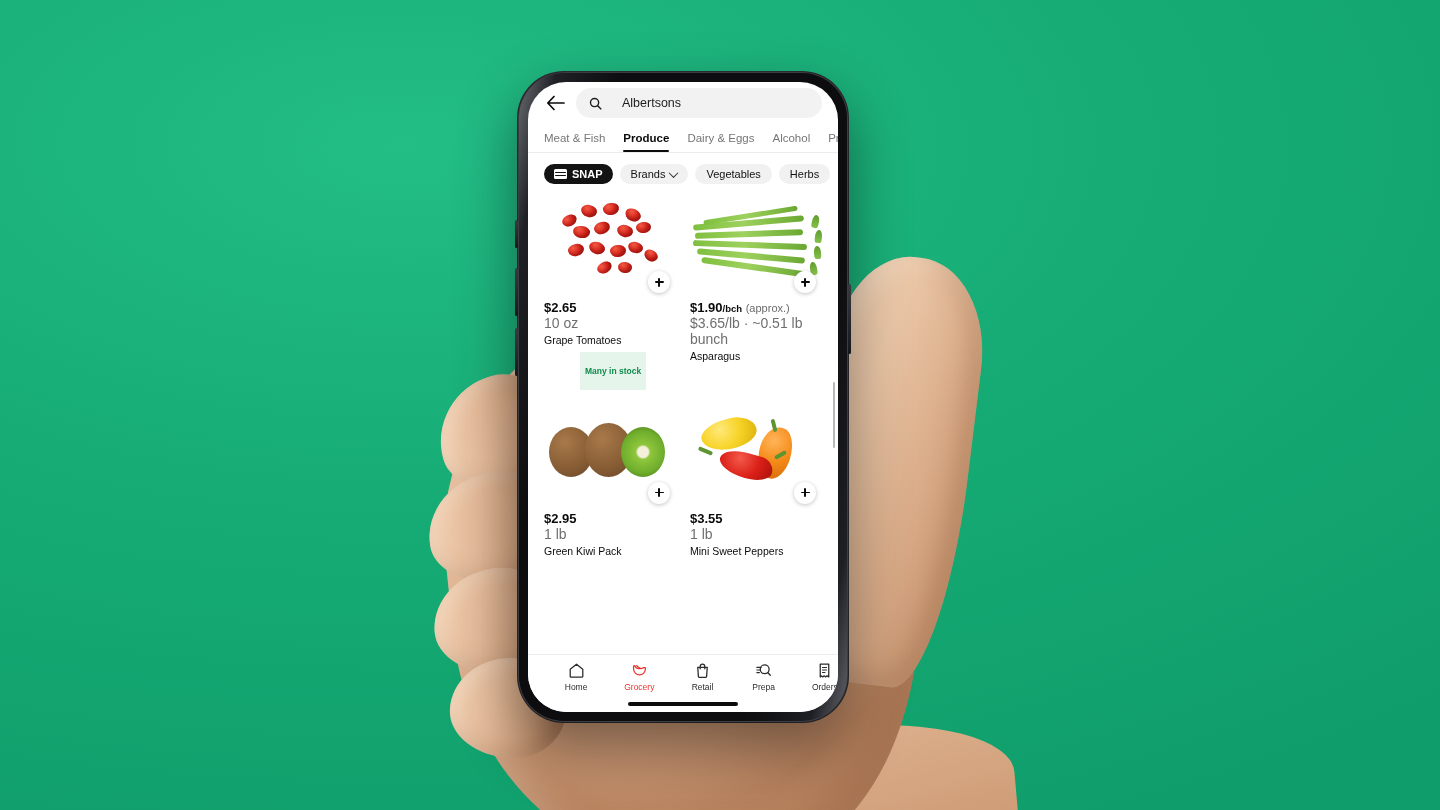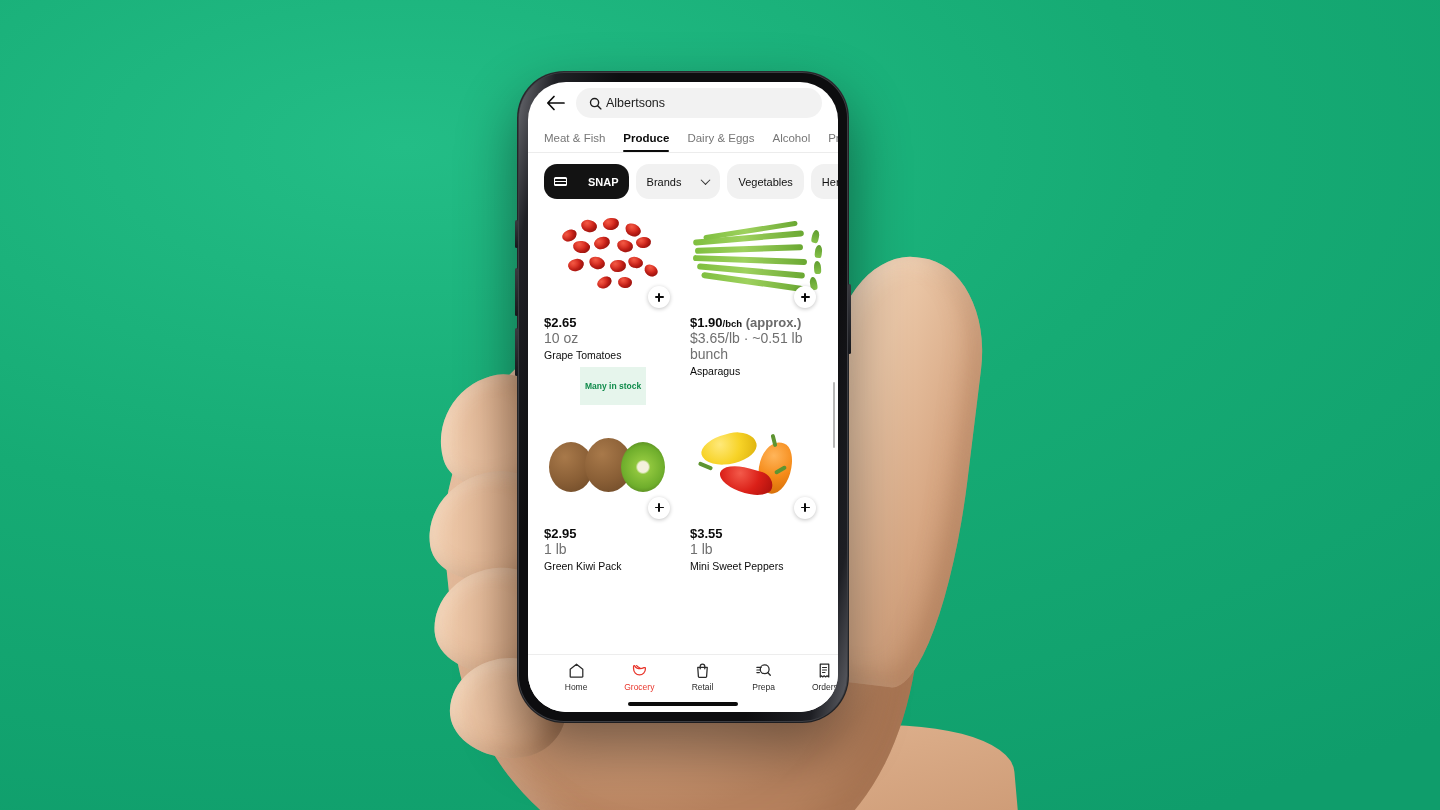--- a/index.html
+++ b/index.html
@@ -68,32 +68,32 @@
   .sig i { width:2.5px; background:#0b0b0b; border-radius:.5px; display:block; }
   .sig i:nth-child(1){height:3.5px;} .sig i:nth-child(2){height:5.5px;}
   .sig i:nth-child(3){height:7.5px;} .sig i:nth-child(4){height:9.5px;}
   .batt { width:20px; height:10.5px; border:1.3px solid #1a1a1a; border-radius:3px; position:relative; padding:1px; }
   .batt::after { content:""; position:absolute; right:-3px; top:3px; width:1.6px; height:4px; background:#1a1a1a; border-radius:0 1px 1px 0; }
   .batt i { display:block; height:100%; width:52%; background:#fcc914; border-radius:1.5px; }
 
   
   .searchrow { display:flex; align-items:center; gap:10px; padding:6px 16px 10px 16px; }
   .backbtn { width:22px; height:22px; flex:none; display:flex; align-items:center; justify-content:center; }
-  .srchbox { flex:1; height:30px; background:#f2f2f2; border-radius:16px; display:flex; align-items:center; gap:4px; padding:0 13px; }
+  .srchbox { flex:1; height:30px; background:#f2f2f2; border-radius:16px; display:flex; align-items:center; gap:20px; padding:0 13px; }
   .srchbox span.q { font-size:12.5px; color:#1d1d1d; }
 
   
   .cattabs { display:flex; gap:18px; padding:0 16px; border-bottom:1px solid #ececec; overflow:hidden; white-space:nowrap; }
   .cattab { font-size:11.5px; color:#767676; padding:4px 0 8px; position:relative; flex:none; }
   .cattab.active { color:#0b0b0b; font-weight:700; }
   .cattab.active::after { content:""; position:absolute; left:0; right:0; bottom:0; height:2.5px; background:#0b0b0b; border-radius:2px; }
 
   
   .chips { display:flex; gap:7px; padding:11px 0 9px 16px; overflow:hidden; white-space:nowrap; }
-  .chip { flex:none; height:35px; border-radius:13px; background:#f1f1f1; display:flex; align-items:center; gap:21px; padding:0 11px; font-size:11px; color:#111; }
+  .chip { flex:none; height:20px; border-radius:13px; background:#f1f1f1; display:flex; align-items:center; gap:5px; padding:0 11px; font-size:11px; color:#111; }
   .chip.dark { background:#131313; color:#fff; font-weight:700; padding:0 10px; }
   .snapicon { width:13px; height:9.5px; border-radius:1.5px; background:#fff; display:flex; flex-direction:column; justify-content:center; gap:1.3px; padding:1.2px; flex:none; }
   .snapicon i { display:block; height:1.6px; background:#131313; border-radius:.5px; }
   .chev { width:7px; height:7px; border-right:1.6px solid #333; border-bottom:1.6px solid #333; transform:rotate(45deg) translate(-1px,-1px); flex:none; }
 
   
   .itemhdr { display:flex; align-items:center; justify-content:space-between; padding:4px 16px 8px; }
   .itemcount { font-size:14px; font-weight:700; color:#0b0b0b; }
   .sortbtn { height:23px; border-radius:13px; background:#f1f1f1; display:flex; align-items:center; gap:7px; padding:0 12px; font-size:11px; color:#111; }
 
@@ -102,21 +102,21 @@
   .card { position:relative; }
   .imgbox { height:98px; position:relative; display:flex; align-items:center; justify-content:center; }
   .plus {
     position:absolute; right:6px; bottom:-2px; width:22px; height:22px; border-radius:50%;
     background:#fff; box-shadow:0 1px 4px rgba(0,0,0,.24); display:flex; align-items:center; justify-content:center;
   }
   .plus::before, .plus::after { content:""; position:absolute; background:#0b0b0b; border-radius:1px; }
   .plus::before { width:9px; height:1.6px; } .plus::after { width:1.6px; height:9px; }
   .price { font-size:13px; font-weight:700; color:#0b0b0b; margin-top:9px; }
   .price .unit { font-size:9.5px; font-weight:700; }
-  .price .approx { font-size:13px; font-weight:700; color:#6b6b6b; }
+  .price .approx { font-size:11px; font-weight:400; color:#6b6b6b; }
   .sub { font-size:14px; color:#6f6f6f; margin-top:0; }
   .name { font-size:10.5px; color:#0b0b0b; margin-top:3px; line-height:1.2; }
   .stock { display:inline-block; margin-top:5px; font-size:8.5px; font-weight:700; color:#108b4b; background:#e6f5ec; border-radius:0; padding:14px 5px;margin-left:36px; }
 
   
   .art { position:relative; width:100%; height:100%; }
   .tom { position:absolute; border-radius:50% 50% 48% 48%/46% 46% 54% 54%; background:radial-gradient(circle at 34% 28%, #f25a45 0%, #d8261c 52%, #a81510 100%); box-shadow:inset -2px -2px 4px rgba(110,10,8,.45); }
   .asp { position:absolute; border-radius:3px; background:linear-gradient(90deg,#7fbf3f,#9ed15e 45%,#6aa832); }
   .asptip { position:absolute; width:7px; height:13px; border-radius:50% 50% 30% 30%; background:linear-gradient(180deg,#5f9c2e,#86c24a); }
   .kiwi { position:absolute; border-radius:50%; background:radial-gradient(circle at 36% 30%, #a8794a 0%, #8a5f36 55%, #6a4726 100%); }

